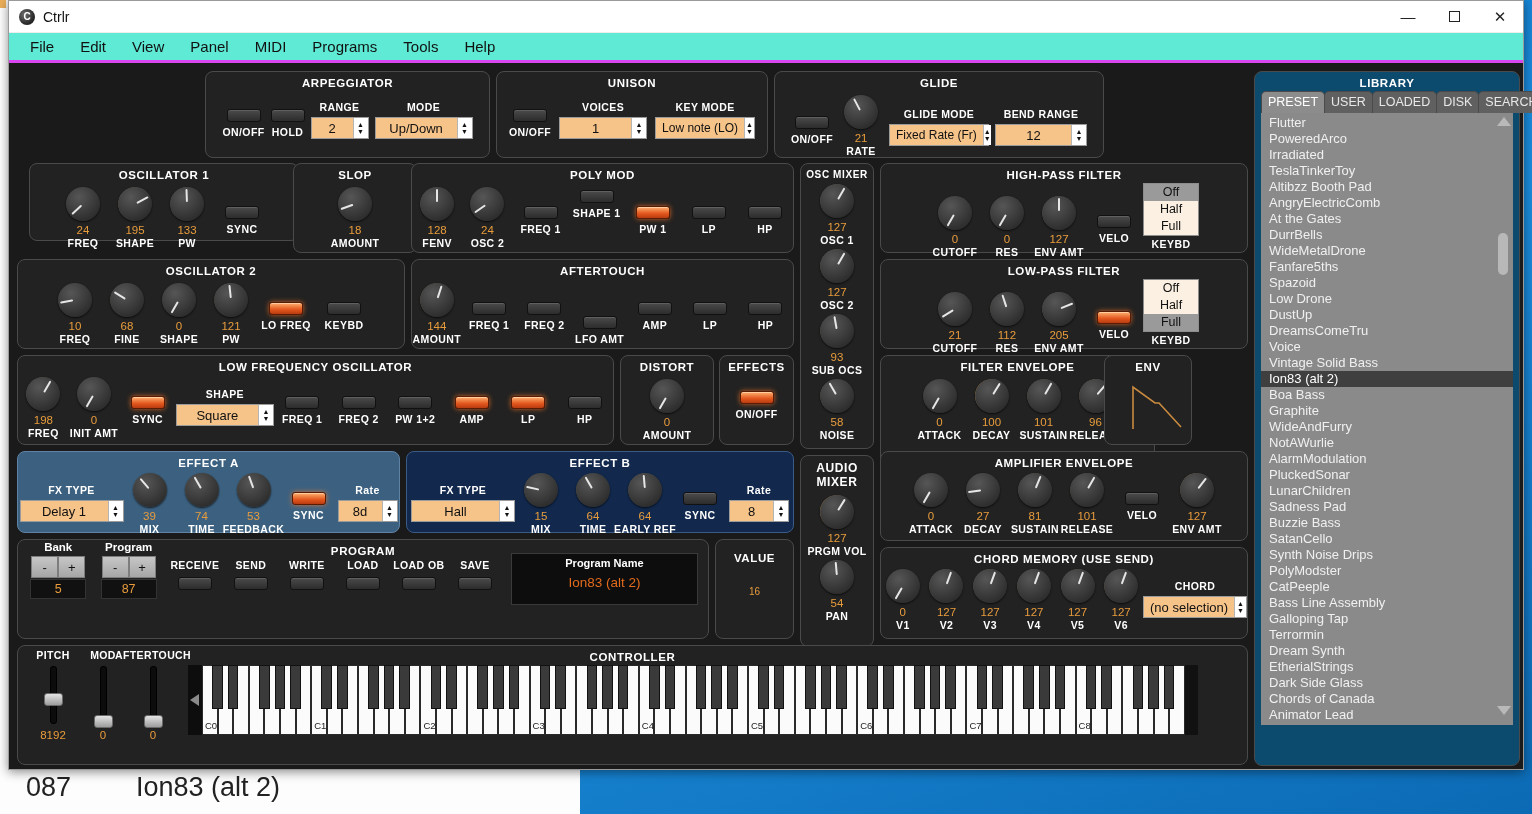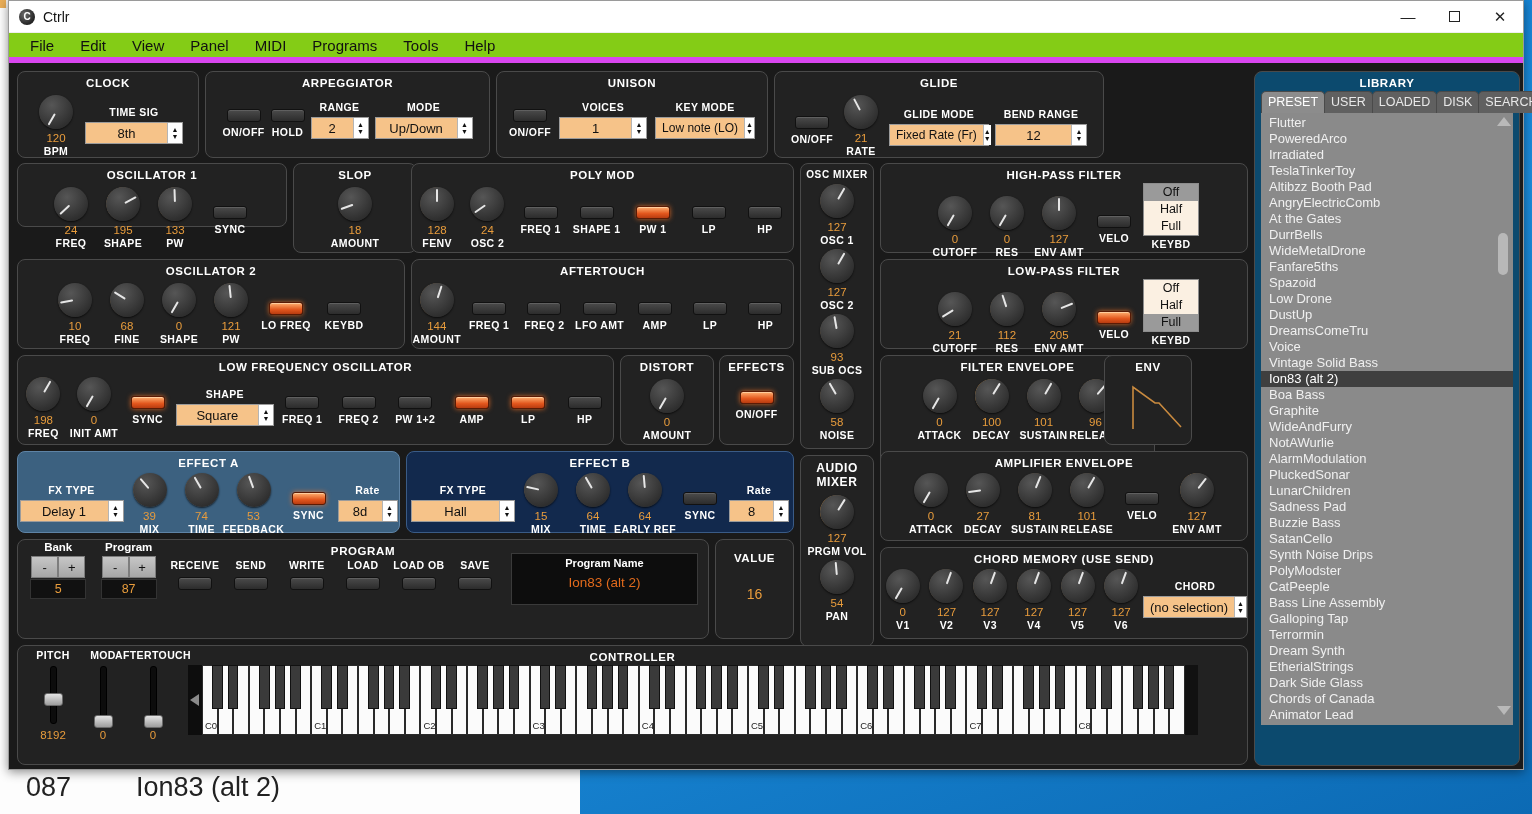--- a/index.html
+++ b/index.html
@@ -46,22 +46,22 @@
     color: #fff; font-size: 10px; line-height: 16px; text-align: center; font-weight: bold;
   }
   #titlebar .title { font-size: 14px; color: #111; }
   #winbtns { margin-left: auto; display: flex; height: 32px; }
   #winbtns div {
     width: 46px; height: 32px; display: flex; align-items: center; justify-content: center;
     font-size: 15px; color: #222;
   }
 
   #menubar {
-    height: 30px; background: #84cc16; display: flex; align-items: center;
-    border-bottom: 6px solid #d946ef; flex: none; padding-left: 8px;
+    height: 30px; background: #5eead4; display: flex; align-items: center;
+    border-bottom: 3px solid #d946ef; flex: none; padding-left: 8px;
   }
   #menubar .mi { font-size: 15px; color: #111; padding: 4px 13px; }
 
   
   #panel {
     flex: 1; background: #1a1a1a; position: relative; padding: 6px;
   }
   .grp {
     position: absolute;
     border: 1px solid #4a4a4a; border-radius: 8px;
@@ -213,46 +213,20 @@
     <div class="mi">View</div>
     <div class="mi">Panel</div>
     <div class="mi">MIDI</div>
     <div class="mi">Programs</div>
     <div class="mi">Tools</div>
     <div class="mi">Help</div>
   </div>
 
   <div id="panel">
 
-    <div class="grp" style="left:8px;top:8px;width:182px;height:87px;">
-      <div class="gtitle">CLOCK</div>
-      <div class="row" style="margin-top:4px;padding:0 8px;">
-        <div class="ctl" style="width:46px;">
-          <div class="knobwrap">
-            <svg class="knobarc" viewBox="0 0 38 38">
-              <path d="M 8.4 29.6 A 15 15 0 0 1 9.4 8.1" stroke="#e89c3c" stroke-width="3" fill="none" stroke-linecap="round"></path>
-            </svg>
-            <div class="knob"></div>
-            <div class="ptr" style="transform:rotate(-150deg)"></div>
-          </div>
-          <div class="cval">120</div>
-          <div class="clab">BPM</div>
-        </div>
-        <div class="combo" style="margin-left:6px;margin-bottom:14px;">
-          <div class="clab">TIME SIG</div>
-          <div class="combobox" style="width:98px;">
-            <div class="cv">8th</div>
-            <div class="spin">
-                <span>▲</span>
-                <span>▼</span>
-              </div>
-          </div>
-        </div>
-      </div>
-    </div>
 
     <div class="grp" style="left:196px;top:8px;width:285px;height:87px;">
       <div class="gtitle">ARPEGGIATOR</div>
       <div class="row" style="margin-top:12px;gap:6px;">
         <div class="tgl">
           <div class="tglbtn"></div>
           <div class="clab">ON/OFF</div>
         </div>
         <div class="tgl">
           <div class="tglbtn"></div>
@@ -403,21 +377,21 @@
           <div class="li">Animator Lead</div>
           <div class="li">Elastica</div>
           <div class="libscroll">
           <div class="up"></div>
           <div class="libthumb"></div>
           <div class="dn"></div>
         </div>
       </div>
     </div>
 
-    <div class="grp" style="left:8px;top:100px;width:270px;height:64px;">
+    <div class="grp" style="left:20px;top:100px;width:270px;height:78px;">
       <div class="gtitle">OSCILLATOR 1</div>
       <div class="row" id="osc1row" style="margin-top:4px;">
           <div class="ctl">
             <div class="knobwrap">
               <svg class="knobarc" viewBox="0 0 38 38">
                 <path d="M 11.5 32.0 A 15 15 0 0 1 8.0 29.2" stroke="#e89c3c" stroke-width="3" fill="none" stroke-linecap="round"></path>
               </svg>
               <div class="knob"></div>
               <div class="ptr" style="transform:rotate(-133deg)"></div>
             </div>
@@ -492,21 +466,21 @@
               <div class="knob"></div>
               <div class="ptr" style="transform:rotate(-125deg)"></div>
             </div>
             <div class="cval">24</div>
             <div class="clab">OSC 2</div>
           </div>
           <div class="tgl" style="width: 58px; margin-bottom: 14px;">
             <div class="tglbtn"></div>
             <div class="clab">FREQ 1</div>
           </div>
-          <div class="tgl" style="width: 58px; margin-bottom: 14px;">
+          <div class="tgl" style="width: 58px; margin-bottom: 30px;">
             <div class="tglbtn"></div>
             <div class="clab">SHAPE 1</div>
           </div>
           <div class="tgl" style="width: 58px; margin-bottom: 14px;">
             <div class="tglbtn on"></div>
             <div class="clab">PW 1</div>
           </div>
           <div class="tgl" style="width: 58px; margin-bottom: 14px;">
             <div class="tglbtn"></div>
             <div class="clab">LP</div>
@@ -591,21 +565,21 @@
             <div class="clab">AMOUNT</div>
           </div>
           <div class="tgl" style="width: 58px; margin-bottom: 14px;">
             <div class="tglbtn"></div>
             <div class="clab">FREQ 1</div>
           </div>
           <div class="tgl" style="width: 58px; margin-bottom: 14px;">
             <div class="tglbtn"></div>
             <div class="clab">FREQ 2</div>
           </div>
-          <div class="tgl" style="width: 58px; margin-bottom: 14px;">
+          <div class="tgl" style="width: 58px; ">
             <div class="tglbtn"></div>
             <div class="clab">LFO AMT</div>
           </div>
           <div class="tgl" style="width: 58px; margin-bottom: 14px;">
             <div class="tglbtn"></div>
             <div class="clab">AMP</div>
           </div>
           <div class="tgl" style="width: 58px; margin-bottom: 14px;">
             <div class="tglbtn"></div>
             <div class="clab">LP</div>
@@ -1186,21 +1160,21 @@
           </div>
         <div class="lcd" style="margin-left:8px;margin-top:12px;width:192px;height:52px;">
           <div class="lcdlab">Program Name</div>
           <div class="lcdval">Ion83 (alt 2)</div>
         </div>
       </div>
     </div>
 
     <div class="grp" style="left:706px;top:476px;width:79px;height:100px;">
       <div class="gtitle" style="margin-top:12px;">VALUE</div>
-      <div style="color:#e89c3c;font-size:14px;text-align:center;margin-top:22px;">16</div>
+      <div style="color:#e89c3c;font-size:10px;text-align:center;margin-top:22px;">16</div>
     </div>
 
     <div class="grp" style="left:871px;top:484px;width:368px;height:92px;">
       <div class="gtitle">CHORD MEMORY (USE SEND)</div>
       <div class="row" id="chordrow" style="margin-top:2px;">
           <div class="ctl">
             <div class="knobwrap">
               <svg class="knobarc" viewBox="0 0 38 38">
                 <path d="M 11.5 32.0 A 15 15 0 0 1 11.5 32.0" stroke="#e89c3c" stroke-width="3" fill="none" stroke-linecap="round"></path>
               </svg>

